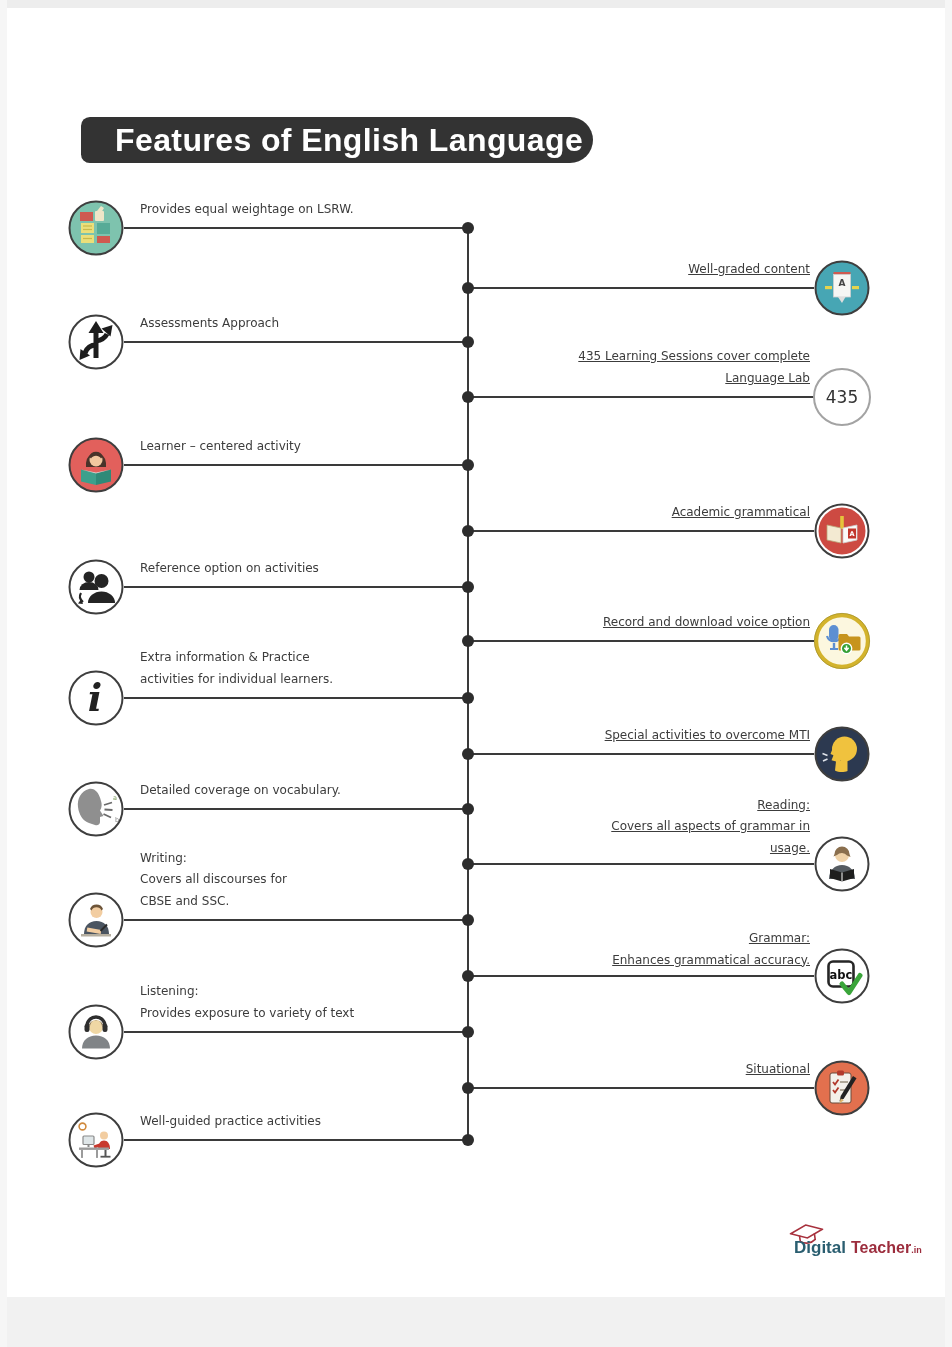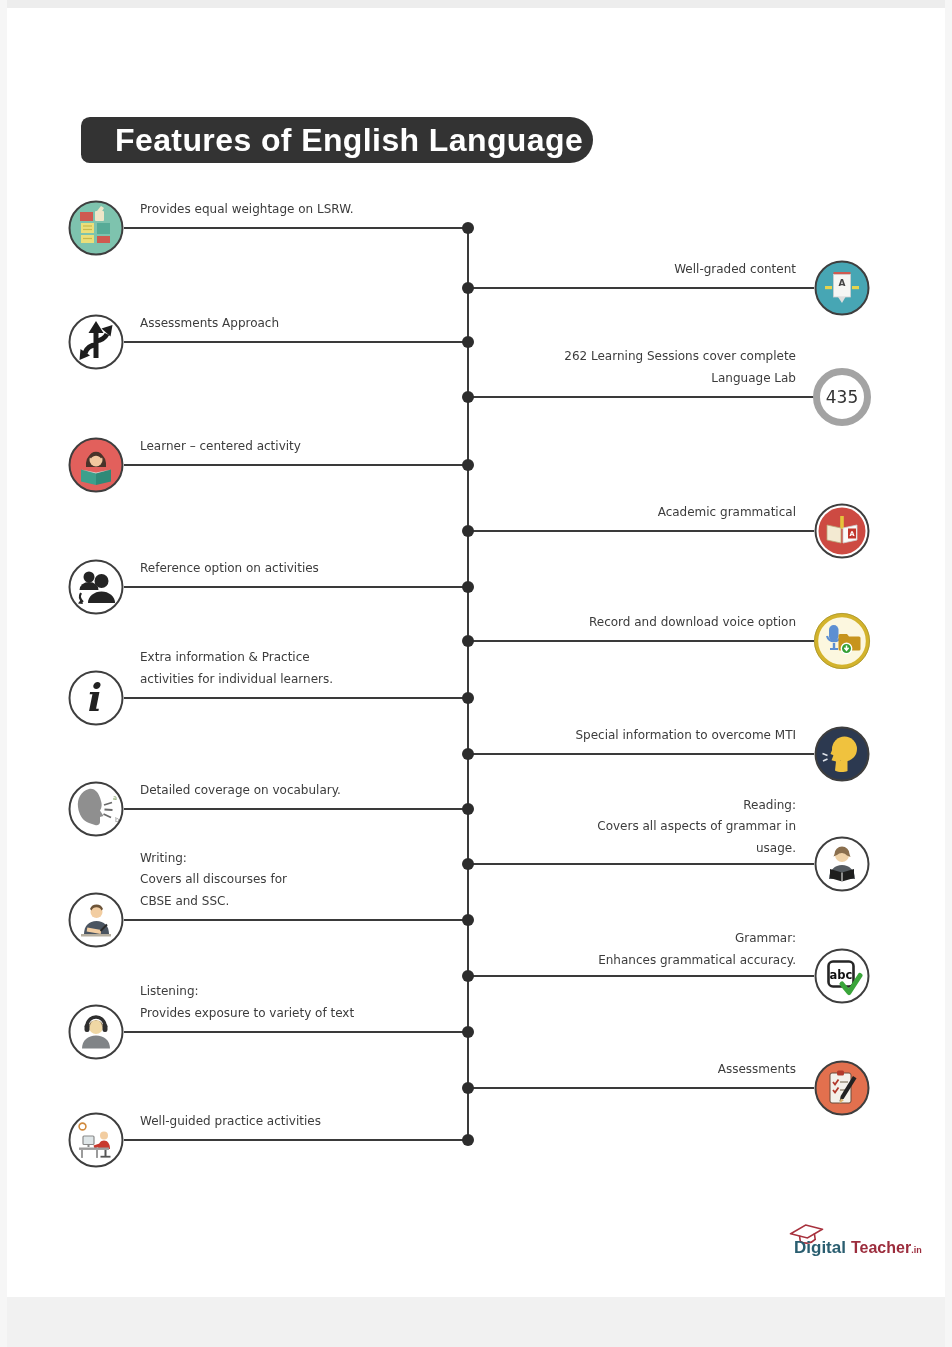--- a/index.html
+++ b/index.html
@@ -20,27 +20,27 @@
 
   .branch { position:absolute; left:0; width:952px; height:0; }
   .branch .connector { position:absolute; height:2px; top:-1px; background:#3a3a3a; }
   .branch.left  .connector { left:124px; width:344px; }
   .branch.right .connector { left:468px; width:346px; }
   .branch .dot { position:absolute; left:462px; top:-6px; width:12px; height:12px; border-radius:50%; background:#2d2d2d; }
   .icon-circle { position:absolute; top:-29px; width:58px; height:58px; }
   .branch.left  .icon-circle { left:67px; }
   .branch.right .icon-circle { left:813px; }
   .icon-circle svg { display:block; width:58px; height:58px; }
-  .badge-circle { width:58px; height:58px; border:7px solid #a3a3a3; border-radius:50%;
+  .badge-circle { width:58px; height:58px; border:2px solid #a3a3a3; border-radius:50%;
     background:#fff; display:flex; align-items:center; justify-content:center;
     font-size:17px; color:#333; }
 
   .label { position:absolute; bottom:8px; font-size:12px; line-height:21.5px; white-space:pre-line; }
   .branch.left  .label { left:140px; width:330px; }
-  .branch.right .label { left:456px; width:340px; text-align:right; }
+  .branch.right .label { left:470px; width:340px; text-align:right;text-decoration:underline; }
   .branch.right.align-left .label { text-align:right; padding-left:32px; bottom:5px; }
 
   .logo { position:absolute; left:792px; top:1224px; width:140px; height:42px; }
   .logo .cap { position:absolute; left:-2px; top:-1px; transform:rotate(-8deg); }
   .logo-text { position:absolute; left:2px; top:14px; white-space:nowrap; font-family:Liberation Sans, sans-serif; }
   .logo-digital { color:#2a5e70; font-weight:bold; font-size:17px; }
   .logo-teacher { color:#9c2d3d; font-weight:bold; font-size:16px; margin-left:5px; }
   .logo-in { color:#9c2d3d; font-size:9px; font-weight:bold; }
 </style>
 </head>
@@ -232,21 +232,21 @@
     </div>
     <div class="label">Well-graded content</div>
   </div>
 
   <div class="branch right" style="top:397px">
     <div class="connector"></div>
     <div class="dot"></div>
     <div class="icon-circle">
       <div class="badge-circle">435</div>
     </div>
-    <div class="label">262 Learning Sessions cover complete
+    <div class="label">435 Learning Sessions cover complete
 Language Lab</div>
   </div>
 
   <div class="branch right" style="top:531px">
     <div class="connector"></div>
     <div class="dot"></div>
     <div class="icon-circle">
       <svg viewBox="0 0 58 58">
         <circle cx="29" cy="29" r="26.5" fill="#fff" stroke="#3e3e3e" stroke-width="2"></circle>
         <circle cx="29" cy="29" r="23.5" fill="#cd4a42"></circle>
@@ -283,21 +283,21 @@
     <div class="connector"></div>
     <div class="dot"></div>
     <div class="icon-circle">
       <svg viewBox="0 0 58 58">
         <circle cx="29" cy="29" r="26.5" fill="#2c3950" stroke="#3e3e3e" stroke-width="2"></circle>
         <circle cx="31.5" cy="24" r="12.5" fill="#f0c23e"></circle>
         <path d="M21 20 l-3.5 9 3 1.2 -2 5 4.5 1.2 -1 9 c3.5 2 9 2 12.5 0.5 l0 -10 h-7 z" fill="#f0c23e"></path>
         <path d="M14.5 30.5 l-5 -2 M14.5 34 l-4.5 2" stroke="#dfe3ea" stroke-width="1.6"></path>
       </svg>
     </div>
-    <div class="label">Special information to overcome MTI</div>
+    <div class="label">Special activities to overcome MTI</div>
   </div>
 
   <div class="branch right align-left" style="top:864px">
     <div class="connector"></div>
     <div class="dot"></div>
     <div class="icon-circle">
       <svg viewBox="0 0 58 58">
         <circle cx="29" cy="29" r="26.5" fill="#fff" stroke="#3e3e3e" stroke-width="2"></circle>
         <circle cx="29" cy="20" r="7" fill="#efd2a8"></circle>
         <path d="M21.5 19 a7.5 7.5 0 0 1 15 0 l1 3 -3.5 -1.5 a6.5 6.5 0 0 0 -10 -0.5 l-3.5 1.5 z" fill="#8a6f4e"></path>
@@ -335,21 +335,21 @@
         <rect x="17" y="14" width="21" height="30" rx="2" fill="#f4f1ea" stroke="#6b4a3a" stroke-width="1"></rect>
         <rect x="24" y="11.5" width="7" height="5" rx="1.5" fill="#b23a2c"></rect>
         <path d="M20 23 l2 2.5 3.5 -5" stroke="#b23a2c" stroke-width="1.8" fill="none"></path>
         <rect x="27" y="22" width="8" height="2" fill="#b0a898"></rect>
         <path d="M20 31 l2 2.5 3.5 -5" stroke="#b23a2c" stroke-width="1.8" fill="none"></path>
         <rect x="27" y="30" width="8" height="2" fill="#b0a898"></rect>
         <path d="M40 17 l3.5 2.3 -12.5 20 -4.5 3.2 1.2 -5.5 z" fill="#222"></path>
         <path d="M27.7 39.5 l-1.2 5 4.3 -3.2 z" fill="#e0b66a"></path>
       </svg>
     </div>
-    <div class="label">Assessments</div>
+    <div class="label">Situational</div>
   </div>
 
   <div class="logo">
     <svg class="cap" width="34" height="24" viewBox="0 0 34 24">
       <polygon points="17,2 33,8.5 17,15 1,8.5" fill="#fff" stroke="#a8323e" stroke-width="1.6"></polygon>
       <path d="M9.5 11.5 v6 c4.5 3.5 10.5 3.5 15 0 v-6" fill="none" stroke="#a8323e" stroke-width="1.6"></path>
     </svg>
     <div class="logo-text">
       <span class="logo-digital">Digital</span><span class="logo-teacher">Teacher</span><span class="logo-in">.in</span>
     </div>

